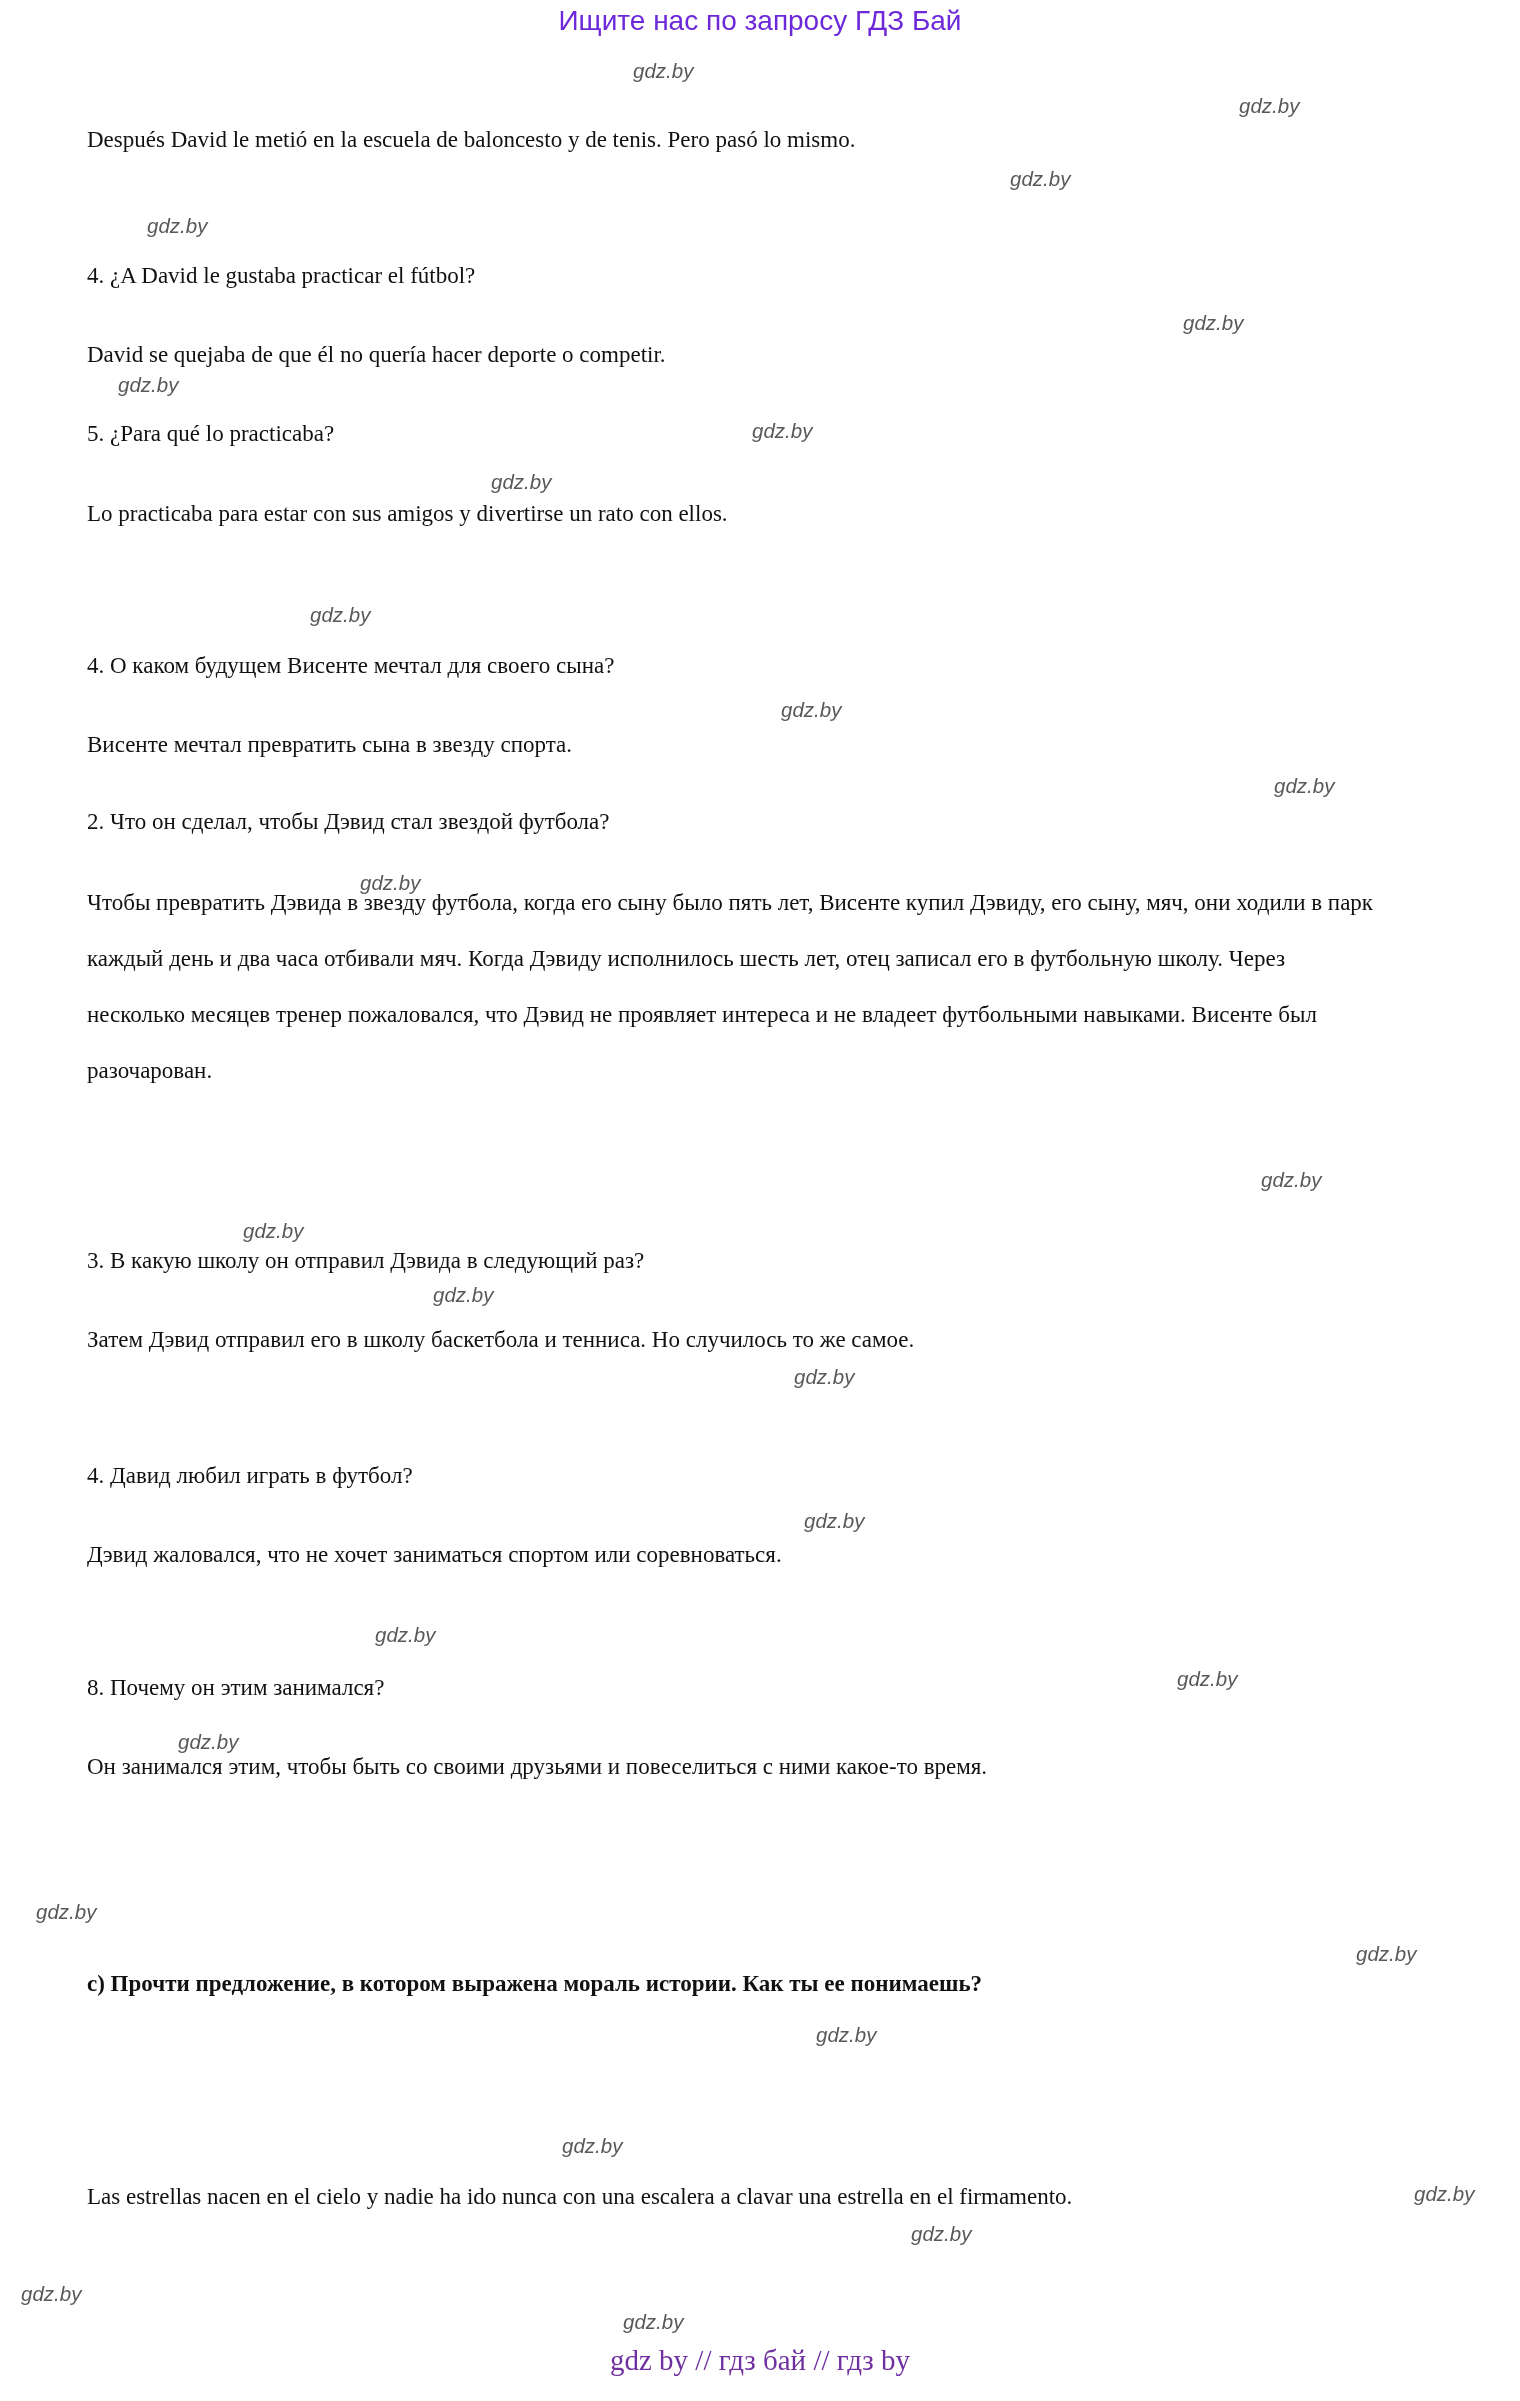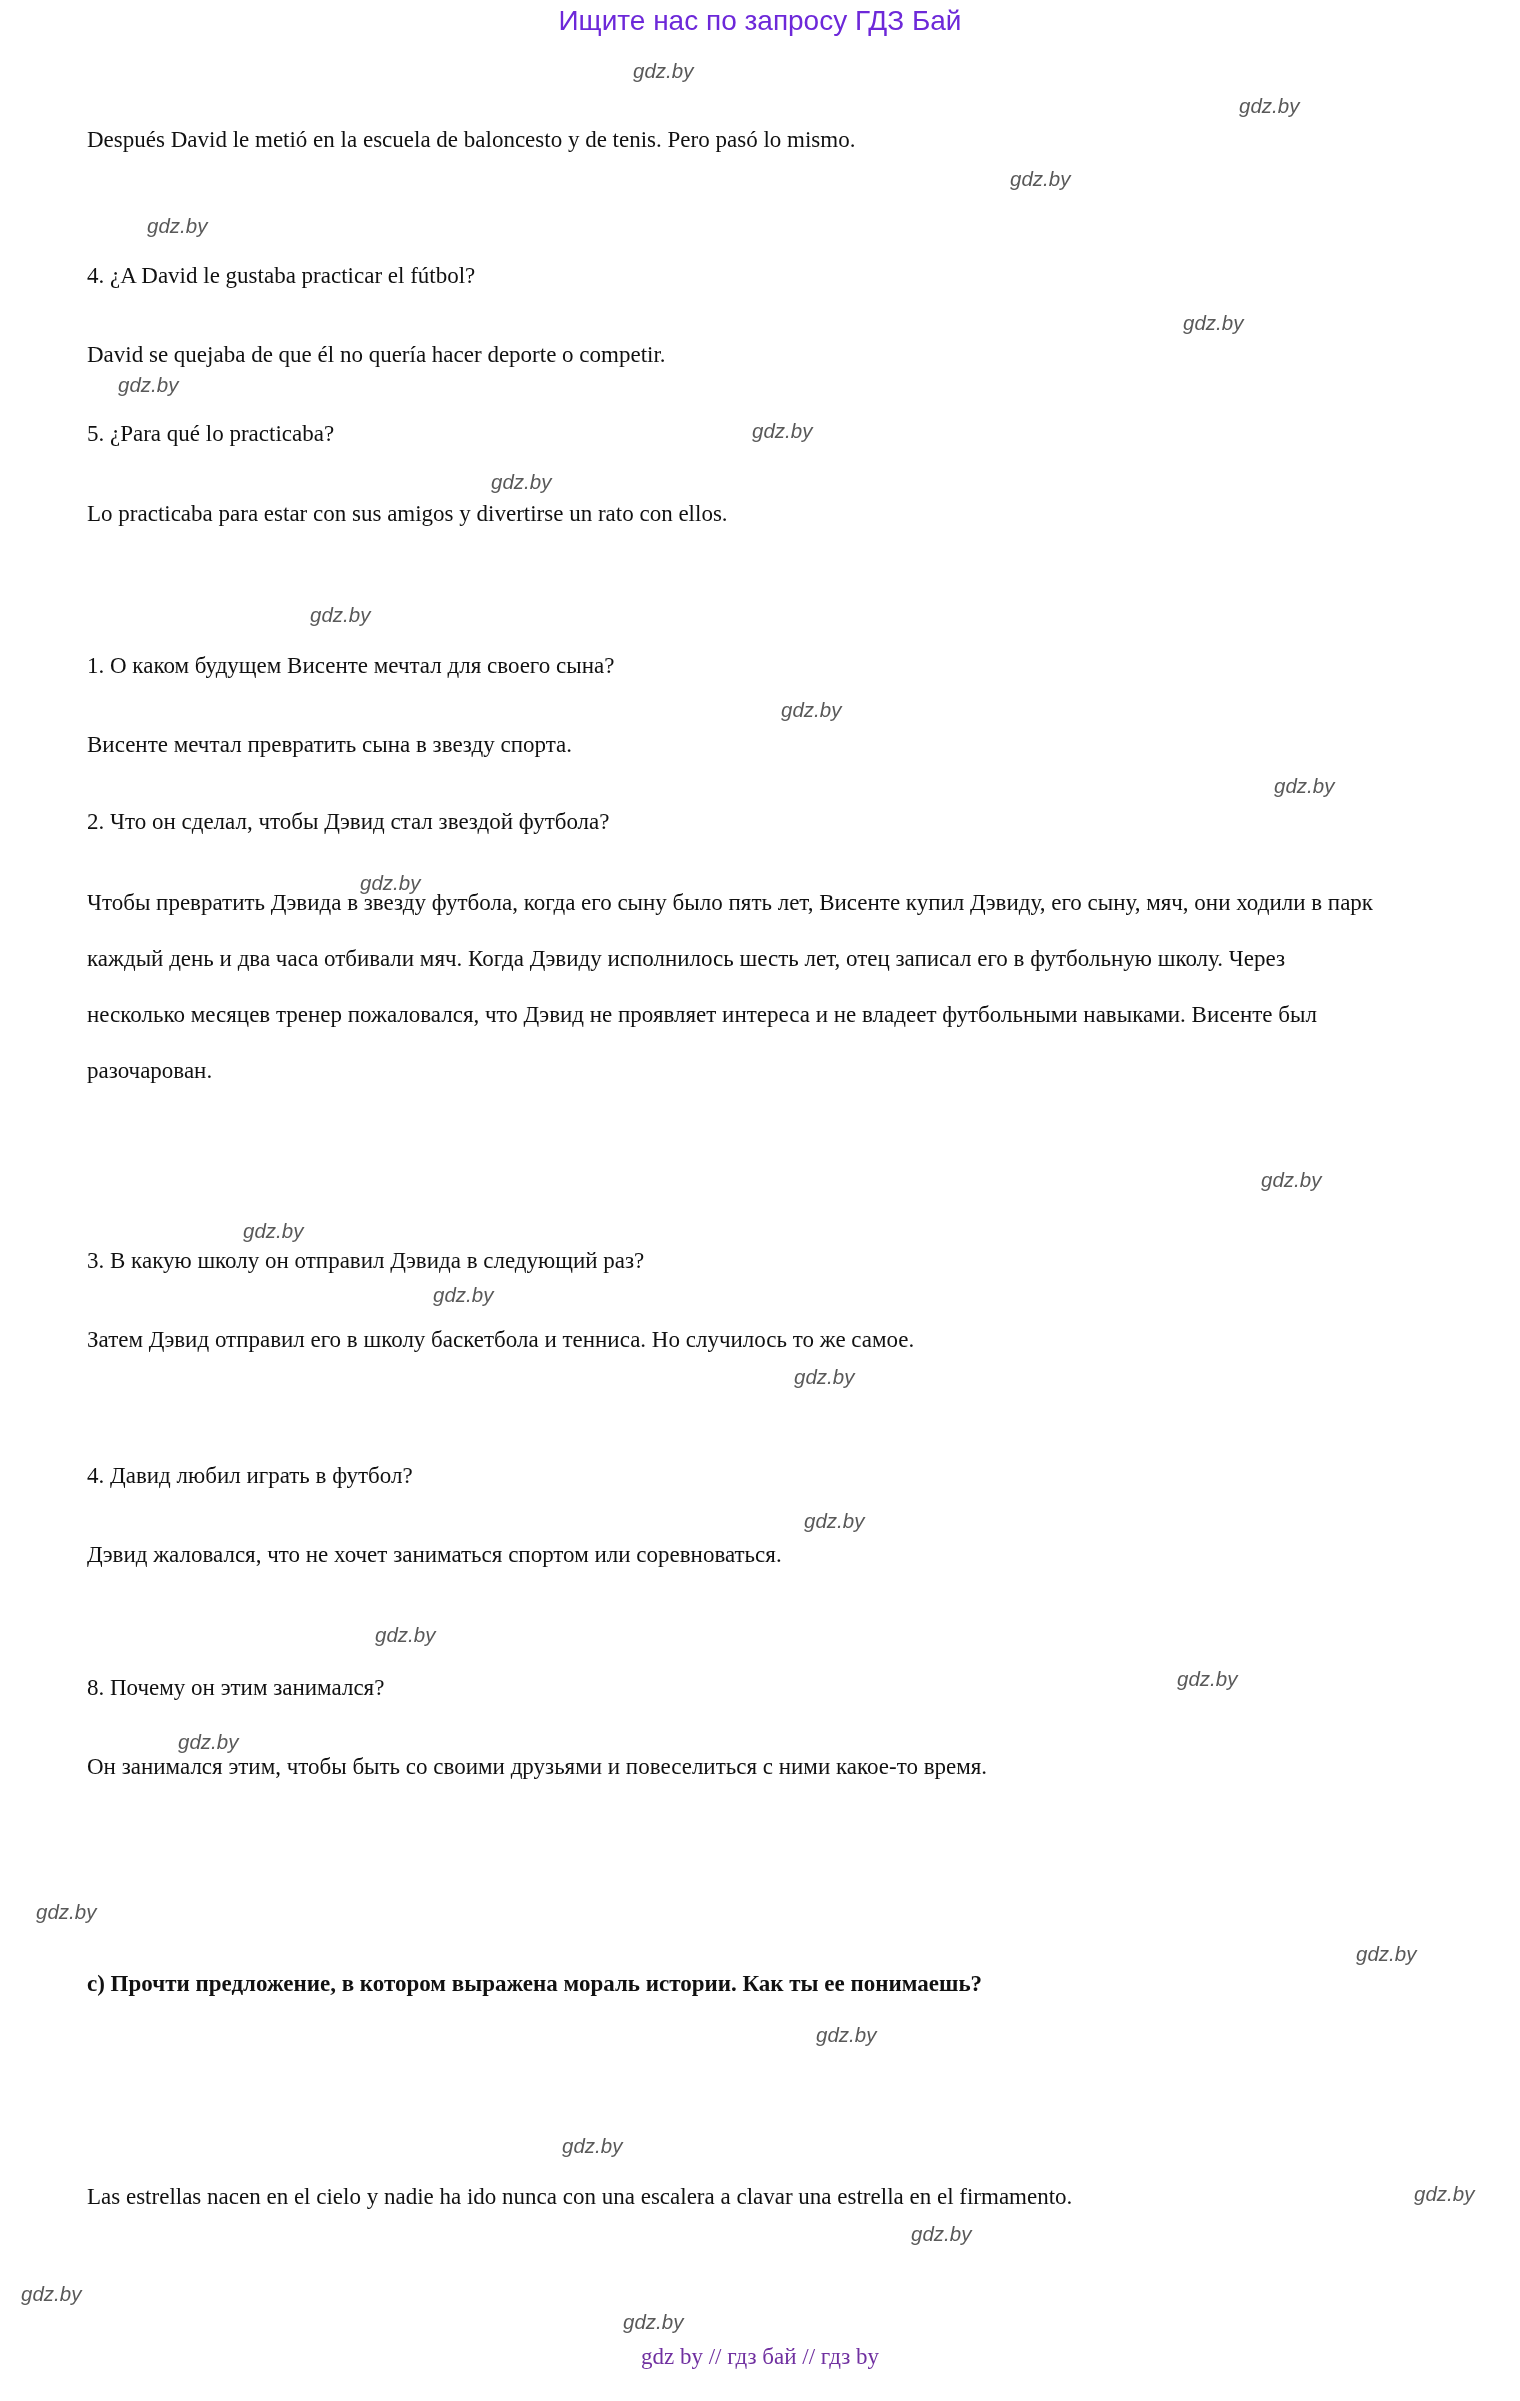--- a/index.html
+++ b/index.html
@@ -41,21 +41,21 @@
     line-height: 56px;
     color: #111111;
   }
   .bold { font-weight: bold; }
   .footer {
     position: absolute;
     top: 2344px;
     left: 0;
     width: 100%;
     text-align: center;
-    font-size: 23px;
+    font-size: 29px;
     color: #7030a0;
     white-space: nowrap;
   }
 </style>
 </head>
 <body>
 
 <div class="page">
 
   <div class="promo">Ищите нас по запросу ГДЗ Бай</div>
@@ -91,21 +91,21 @@
       <span class="wm" style="left: 623px; top: 2312px;">gdz.by</span>
     </div>
 
   <main>
     <p class="txt" style="top:112px">Después David le metió en la escuela de baloncesto y de tenis. Pero pasó lo mismo.</p>
     <p class="txt" style="top:248px">4. ¿A David le gustaba practicar el fútbol?</p>
     <p class="txt" style="top:327px">David se quejaba de que él no quería hacer deporte o competir.</p>
     <p class="txt" style="top:406px">5. ¿Para qué lo practicaba?</p>
     <p class="txt" style="top:486px">Lo practicaba para estar con sus amigos y divertirse un rato con ellos.</p>
 
-    <p class="txt" style="top:638px">1. О каком будущем Висенте мечтал для своего сына?</p>
+    <p class="txt" style="top:638px">4. О каком будущем Висенте мечтал для своего сына?</p>
     <p class="txt" style="top:717px">Висенте мечтал превратить сына в звезду спорта.</p>
     <p class="txt" style="top:794px">2. Что он сделал, чтобы Дэвид стал звездой футбола?</p>
     <p class="txt" style="top:875px">Чтобы превратить Дэвида в звезду футбола, когда его сыну было пять лет, Висенте купил Дэвиду, его сыну, мяч, они ходили в парк каждый день и два часа отбивали мяч. Когда Дэвиду исполнилось шесть лет, отец записал его в футбольную школу. Через несколько месяцев тренер пожаловался, что Дэвид не проявляет интереса и не владеет футбольными навыками. Висенте был разочарован.</p>
     <p class="txt" style="top:1233px">3. В какую школу он отправил Дэвида в следующий раз?</p>
     <p class="txt" style="top:1312px">Затем Дэвид отправил его в школу баскетбола и тенниса. Но случилось то же самое.</p>
     <p class="txt" style="top:1448px">4. Давид любил играть в футбол?</p>
     <p class="txt" style="top:1527px">Дэвид жаловался, что не хочет заниматься спортом или соревноваться.</p>
     <p class="txt" style="top:1660px">8. Почему он этим занимался?</p>
     <p class="txt" style="top:1739px">Он занимался этим, чтобы быть со своими друзьями и повеселиться с ними какое-то время.</p>
 

